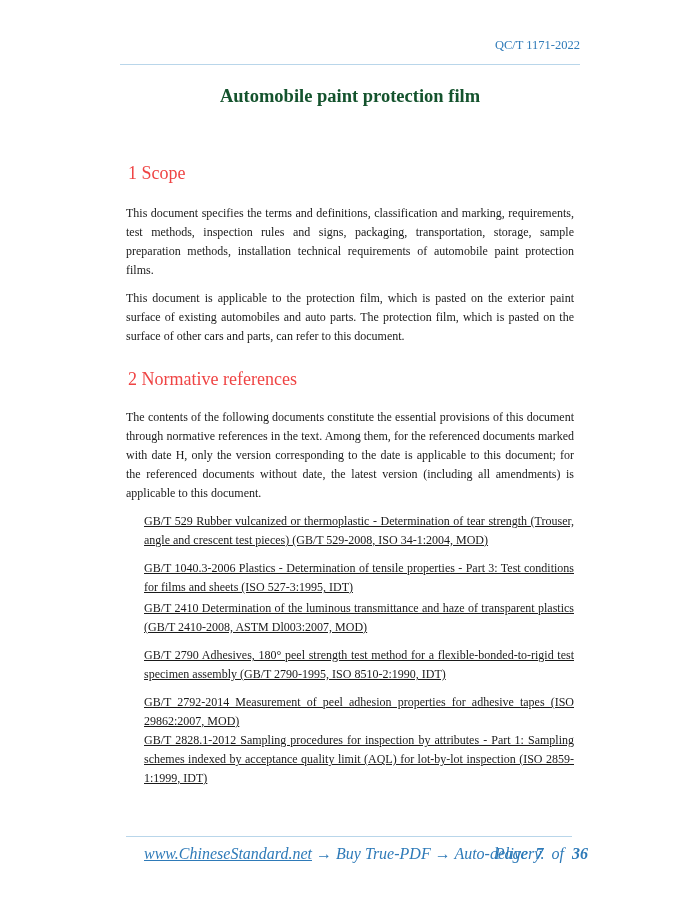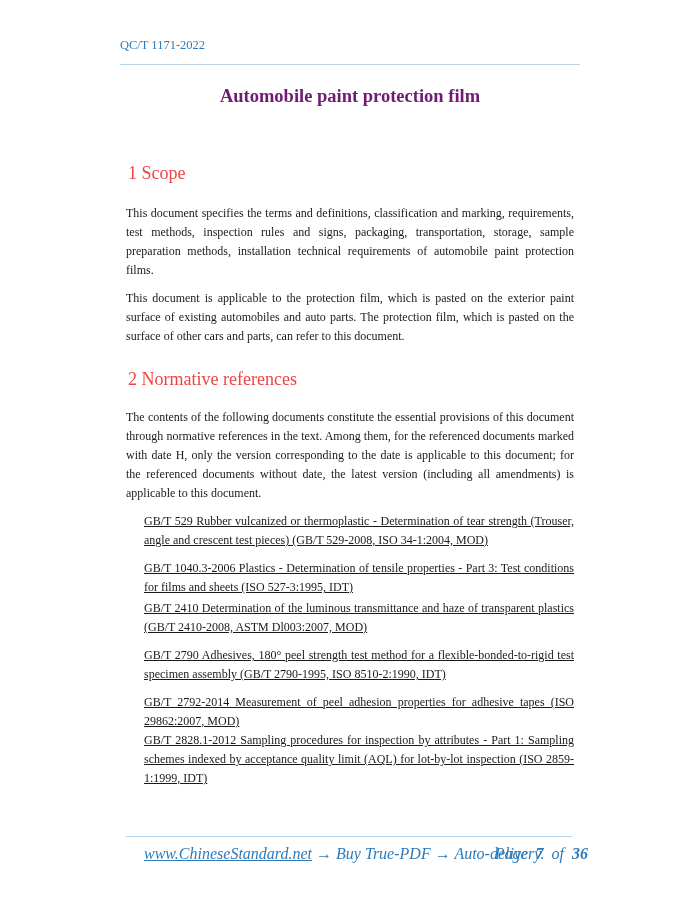--- a/index.html
+++ b/index.html
@@ -1,22 +1,22 @@
 <!DOCTYPE html>
 <html><head>
   <meta charset="utf-8">
   <style>
     html, body { margin: 0; padding: 0; background: #ffffff; }
     body { width: 700px; height: 906px; position: relative; overflow: hidden;
            font-family: "Liberation Serif", "DejaVu Serif", serif; color: #1a1a1a; }
-    .header { position: absolute; top: 38px; left: 120px; width: 460px; text-align: left;
+    .header { position: absolute; top: 38px; left: 120px; width: 460px; text-align: right;
               font-size: 12.5px; color: #2e7ab8; }
     .header-rule { position: absolute; top: 64px; left: 120px; width: 460px; height: 1px; background: #b9d6ea; }
     .doc-title { position: absolute; top: 86px; left: 0; width: 700px; text-align: center;
-                 font-size: 18.5px; font-weight: bold; color: #701a75; }
+                 font-size: 18.5px; font-weight: bold; color: #14532d; }
     .content { position: absolute; left: 126px; width: 448px; top: 158px; }
     h2 { font-size: 18px; font-weight: normal; margin: 2px; color: #ef4444; line-height: 26px; }
     p { margin: 0; font-size: 12px; line-height: 19px; text-align: justify; }
     .ref { padding-left: 18px; text-decoration: underline; }
     .footer-rule { position: absolute; top: 836px; left: 126px; width: 446px; height: 1px; background: #b9d6ea; }
     .footer { position: absolute; top: 845px; left: 144px; width: 446px; font-size: 16px; color: #2e7ab8; font-style: italic; }
     .footer a { color: #2e7ab8; text-decoration: underline; }
     .footer .page { position: absolute; right: 2px; top: 0; }
     .footer .page b { font-weight: bold; }
   </style>

